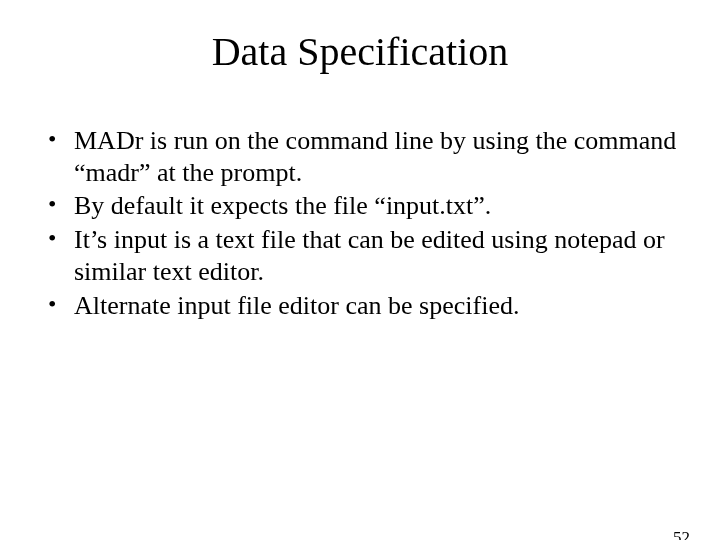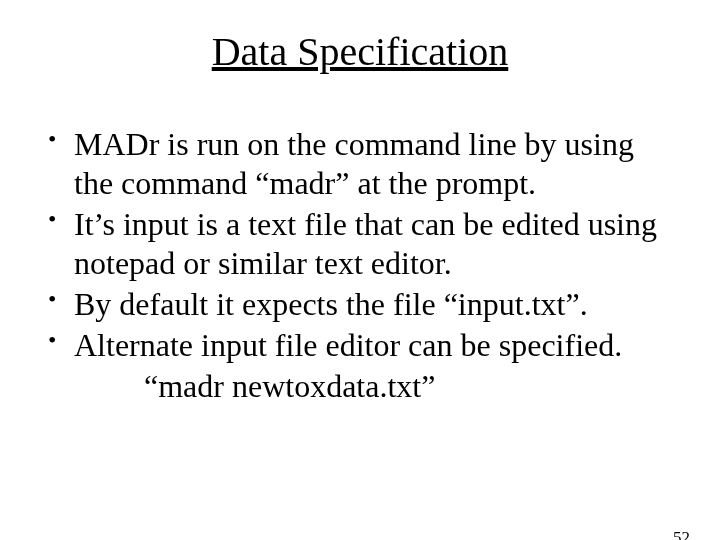--- a/index.html
+++ b/index.html
@@ -17,27 +17,26 @@
     height: 540px;
     box-sizing: border-box;
   }
   .title {
     text-align: center;
     font-size: 40px;
     font-weight: normal;
     margin-top: 28px;
     margin-bottom: 50px;
     letter-spacing: 0px;
-    text-decoration: underline;
   }
   ul.bullets {
     list-style: none;
     margin: 0 40px 0 40px;
     padding: 0;
-    font-size: 32px;
+    font-size: 26px;
     line-height: 1.22;
     font-family: Liberation Serif, serif;
   }
   ul.bullets > li {
     position: relative;
     padding-left: 34px;
     margin-bottom: 2px;
   }
   ul.bullets > li::before {
     content: "•";
@@ -67,28 +66,25 @@
 
 <div class="slide">
 
   <div class="title">Data Specification</div>
 
   <ul class="bullets">
     <li>
       <span>MADr is run on the command line by using the command “madr” at the prompt.</span>
     </li>
     <li>
+      <span>By default it expects the file “input.txt”.</span>
+    </li>
+    <li>
       <span>It’s input is a text file that can be edited using notepad or similar text editor.</span>
     </li>
     <li>
-      <span>By default it expects the file “input.txt”.</span>
-    </li>
-    <li>
       <span>Alternate input file editor can be specified.</span>
-    </li>
-    <li class="no-bullet">
-      <div class="indent2">“madr newtoxdata.txt”</div>
     </li>
   </ul>
 
   <div class="page-number">52</div>
 
 </div>
 
 </body></html>

